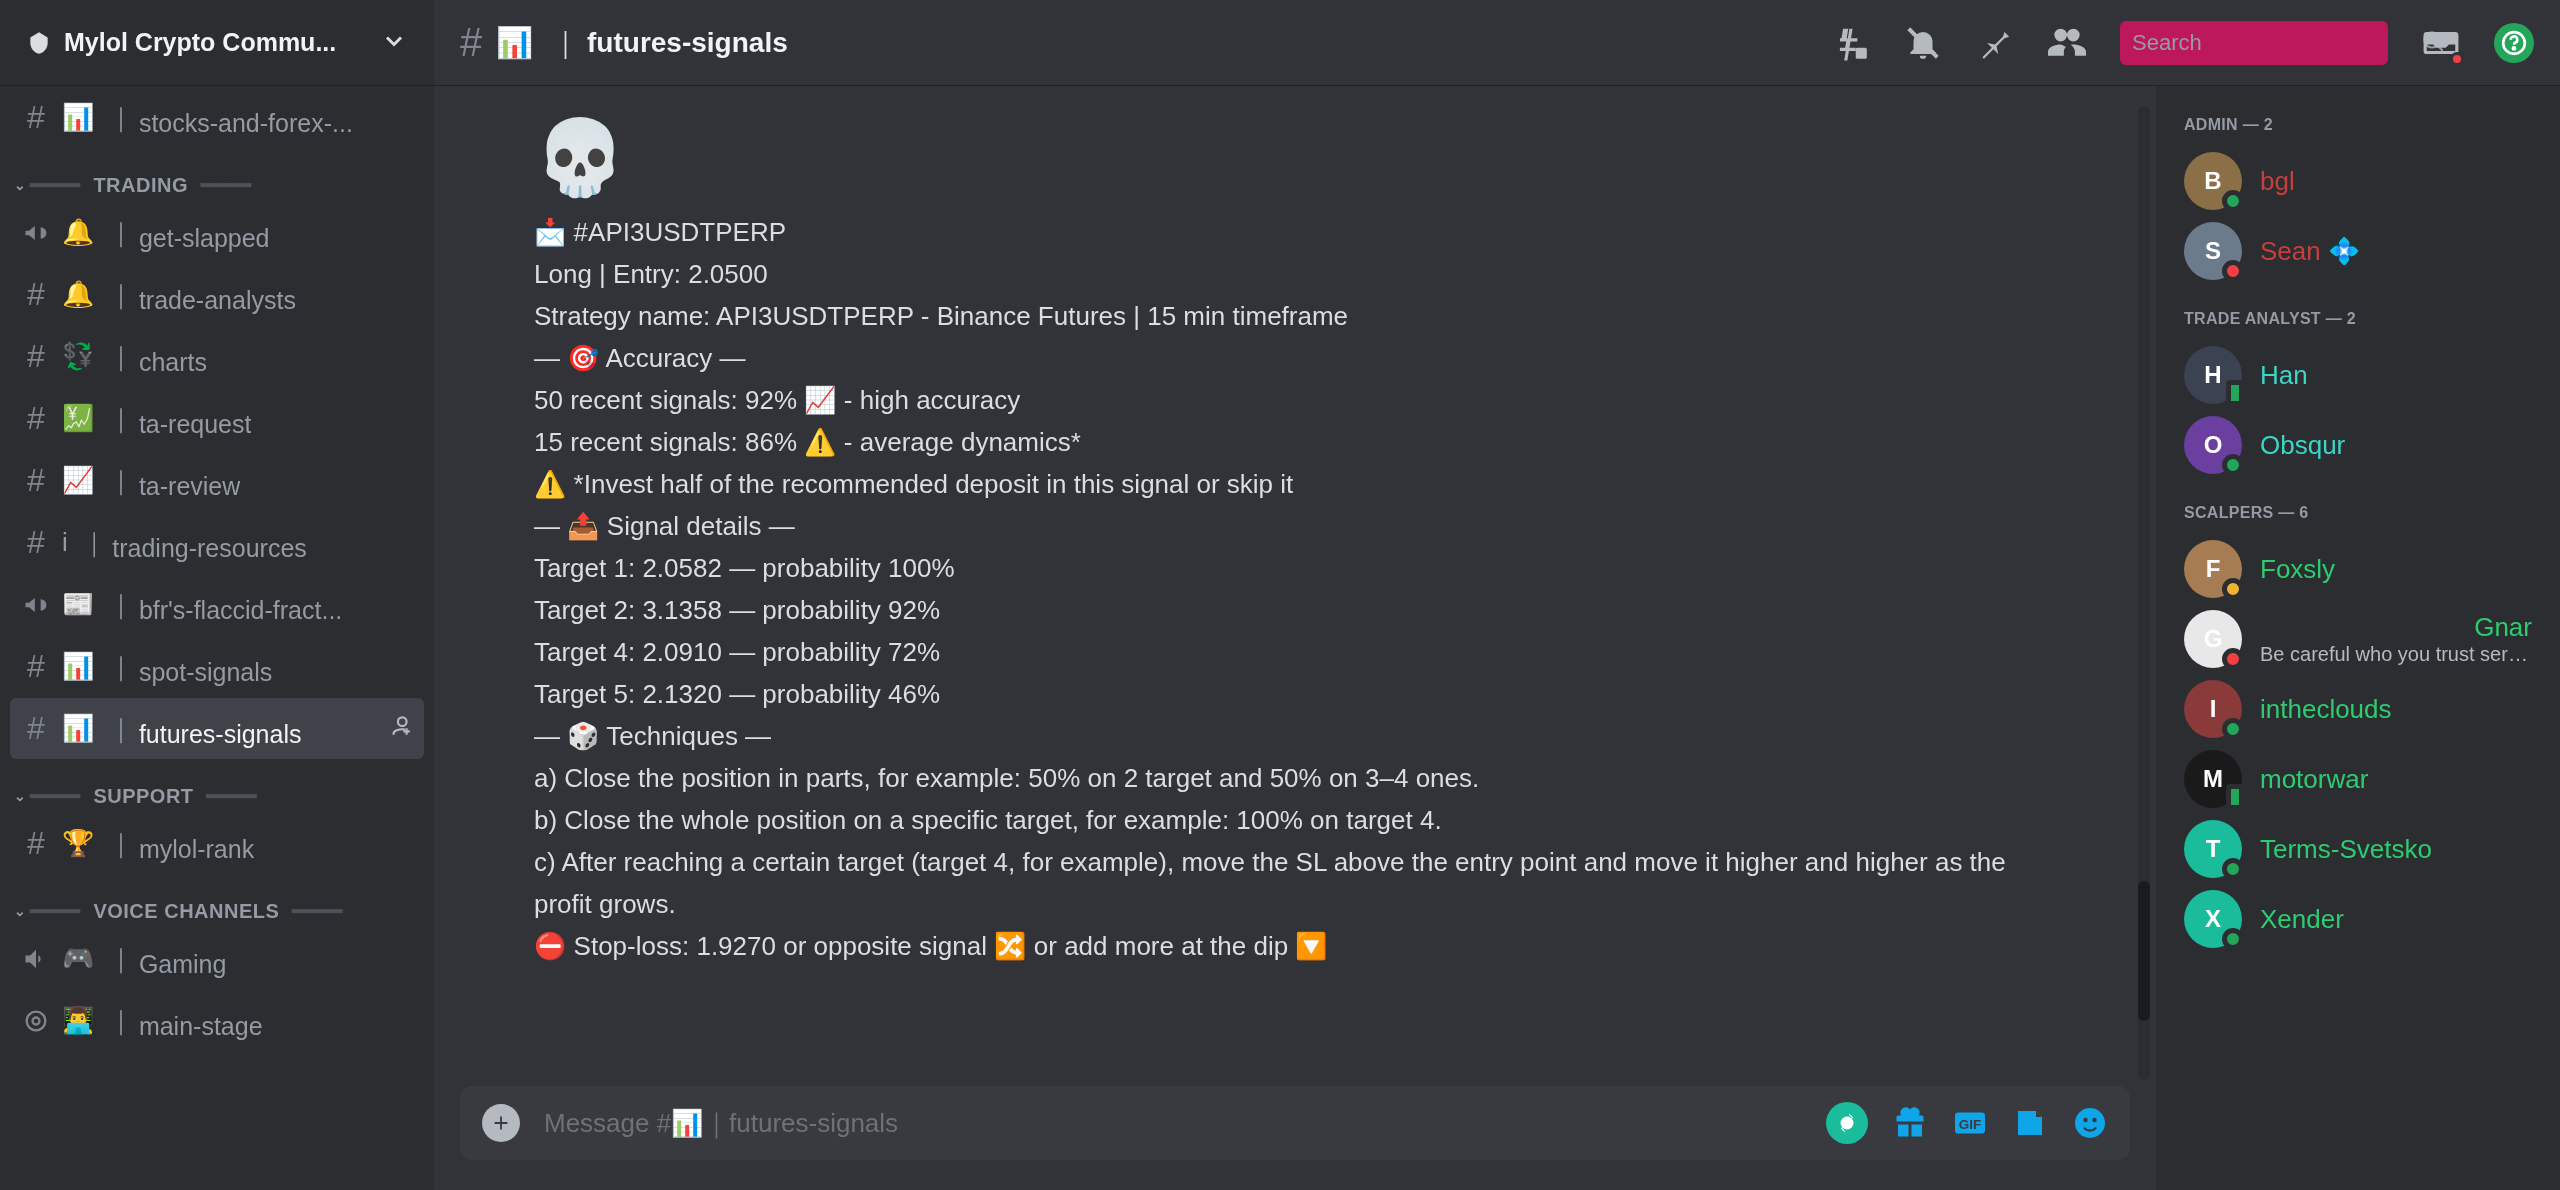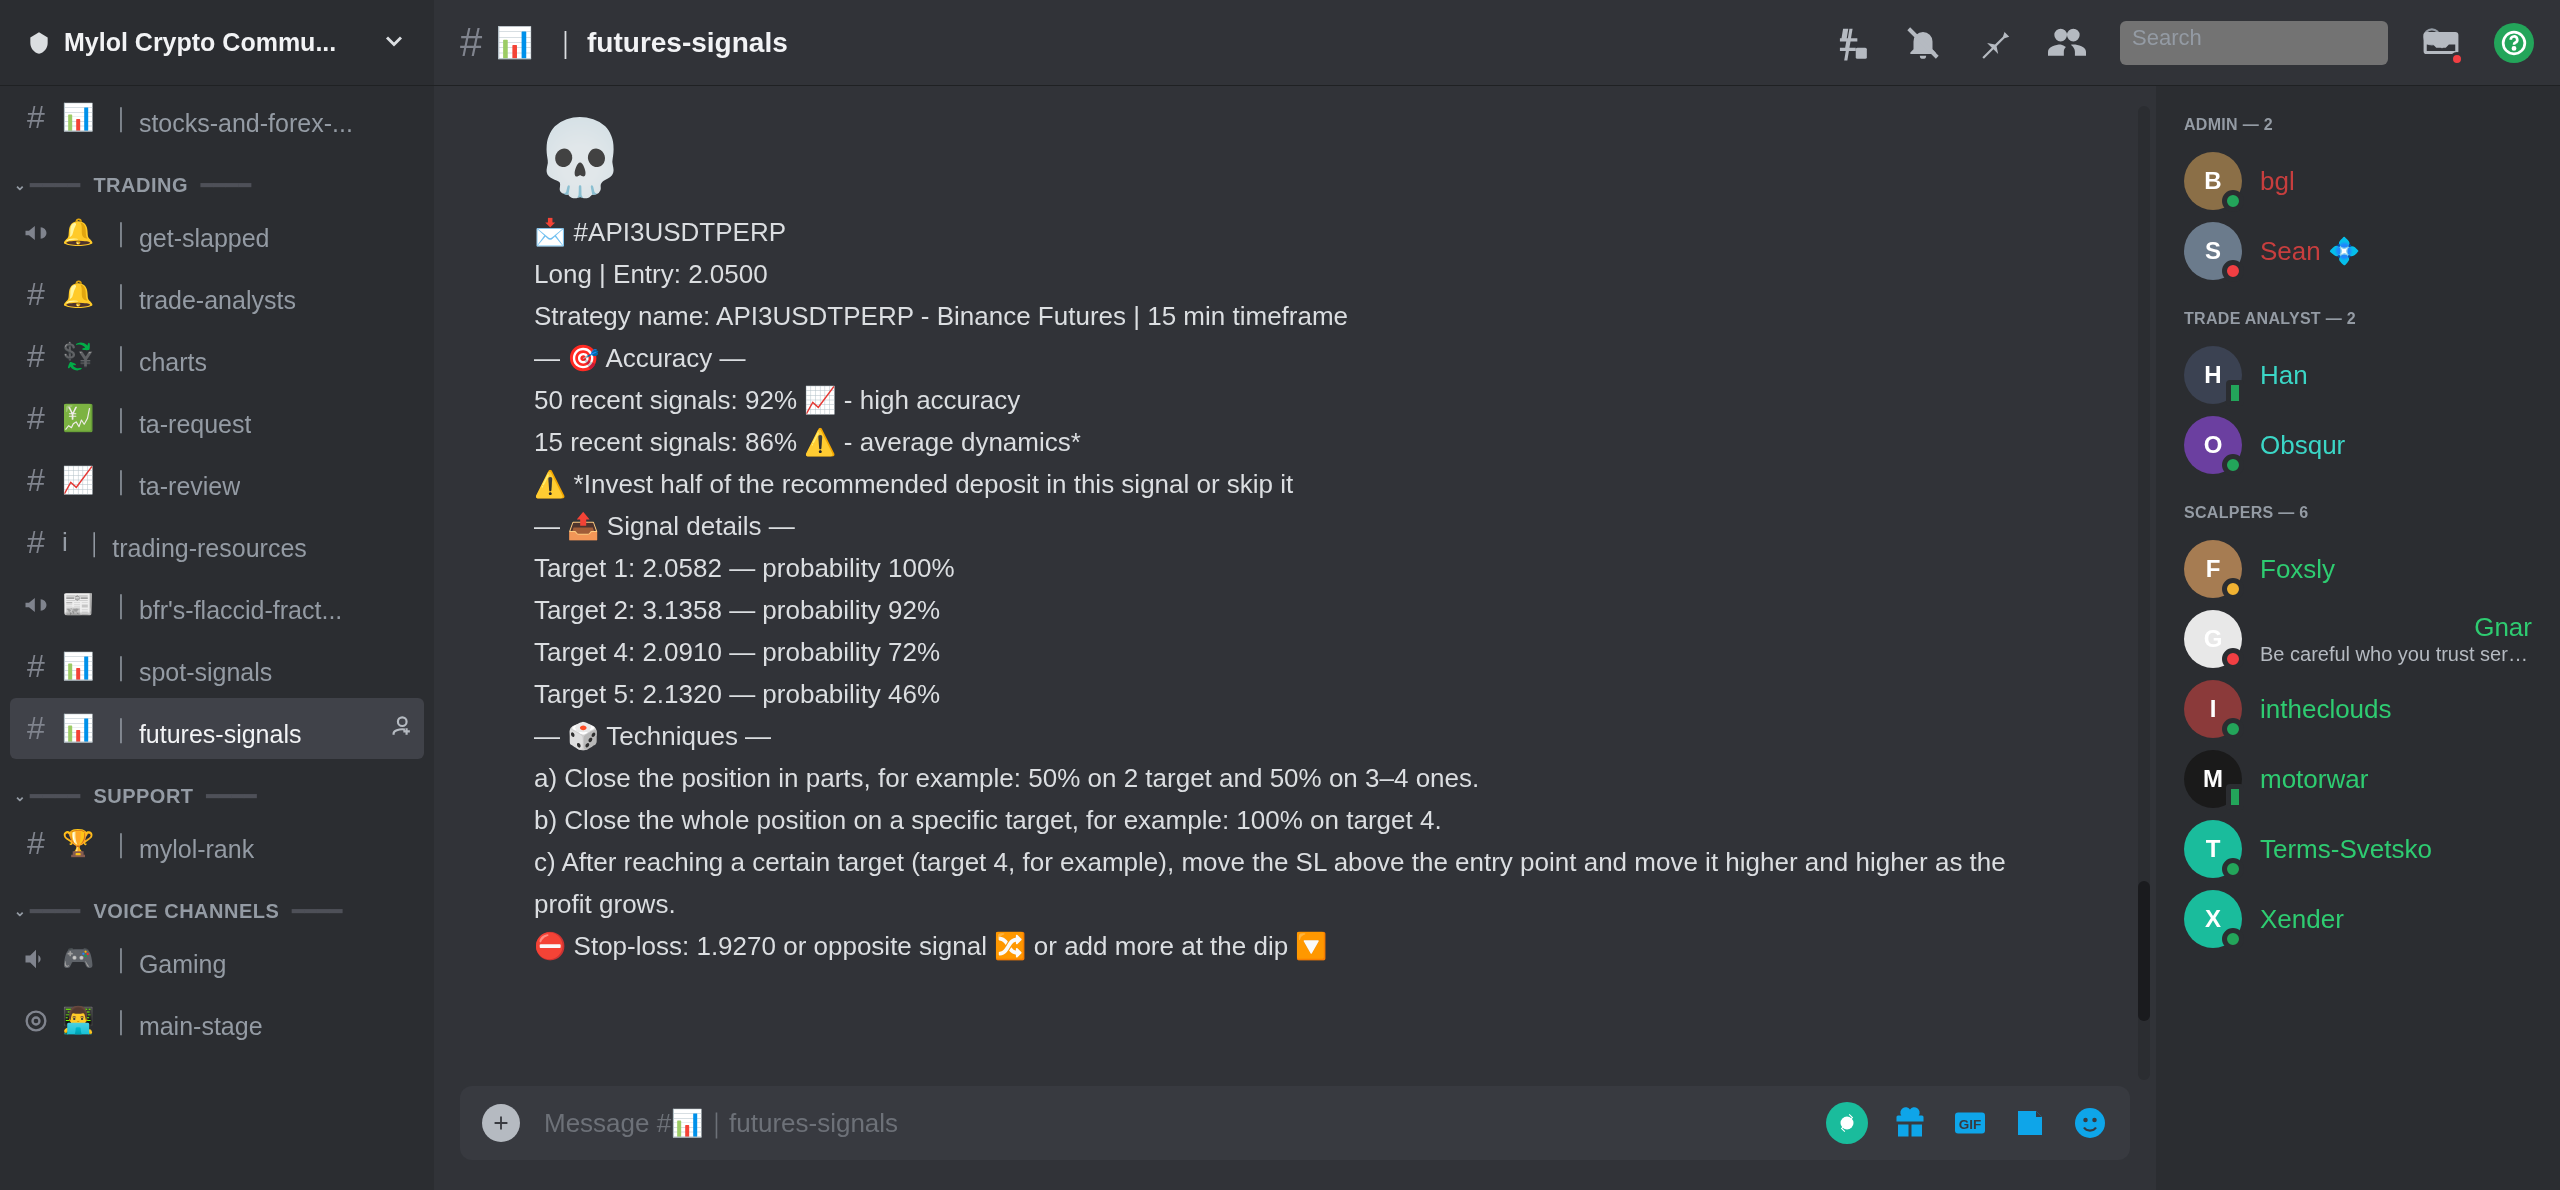--- a/index.html
+++ b/index.html
@@ -32,21 +32,21 @@
 .main { flex: 1; display: flex; flex-direction: column; min-width: 0; }
 
 
 .header-bar { height: 86px; display: flex; align-items: center; padding: 0 26px; border-bottom: 1px solid #1f2123; background: #313338; }
 .header-hash { font-size: 40px; color: #80848e; margin-right: 14px; }
 .header-emoji { font-size: 30px; margin-right: 10px; }
 .header-pipe { margin: 0 8px; color: #dbdee1; font-size: 28px; }
 .header-title { font-size: 28px; font-weight: 600; color: #f2f3f5; }
 .header-icons { margin-left: auto; display: flex; align-items: center; gap: 34px; }
 .header-icon { width: 38px; height: 38px; color: #b5bac1; cursor: pointer; display: flex; align-items: center; justify-content: center; }
-.search-box { display: flex; align-items: flex-start; background: #737373; border-radius: 6px; padding: 4px 12px; width: 268px; height: 44px; }
+.search-box { display: flex; align-items: center; background: #be185d; border-radius: 6px; padding: 4px 12px; width: 268px; height: 44px; }
 .search-box input { background: transparent; border: none; outline: none; color: #dbdee1; font-size: 22px; flex: 1; }
 .search-box input::placeholder { color: #949ba4; }
 .search-icon { color: #949ba4; }
 
 
 .content-row { flex: 1; display: flex; min-height: 0; }
 
 
 .messages { flex: 1; display: flex; flex-direction: column; min-width: 0; position: relative; }
 .messages-scroll { flex: 1; overflow-y: auto; padding: 20px 0 30px 100px; }

